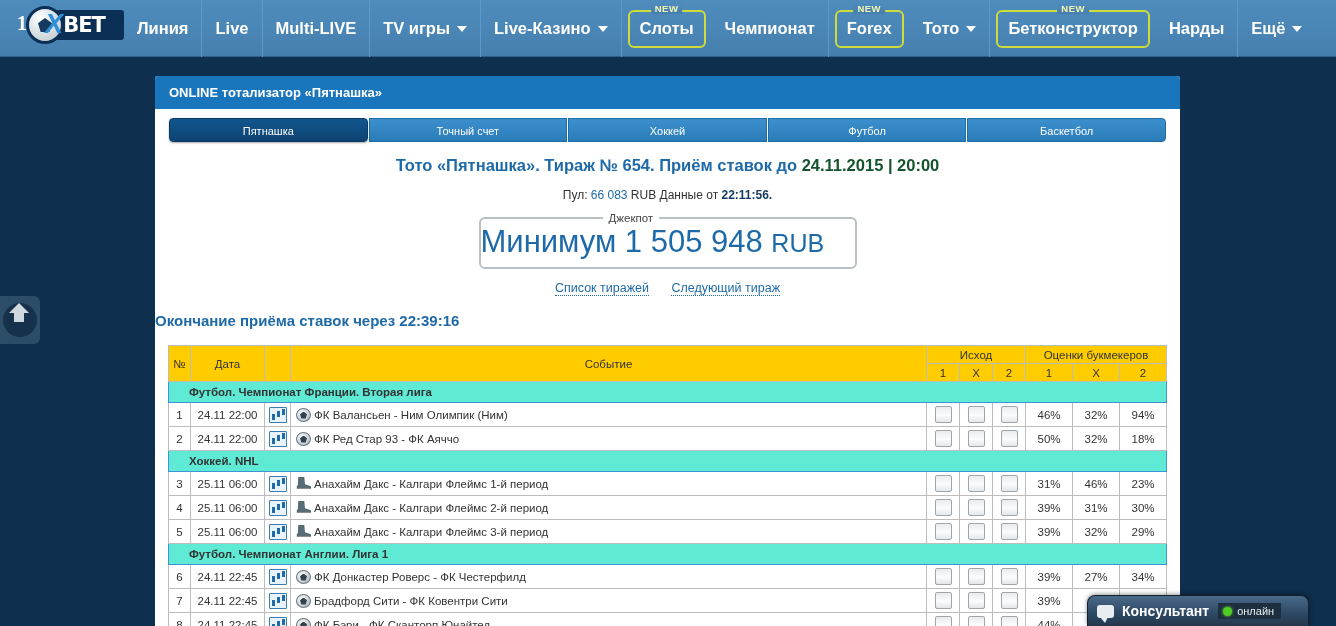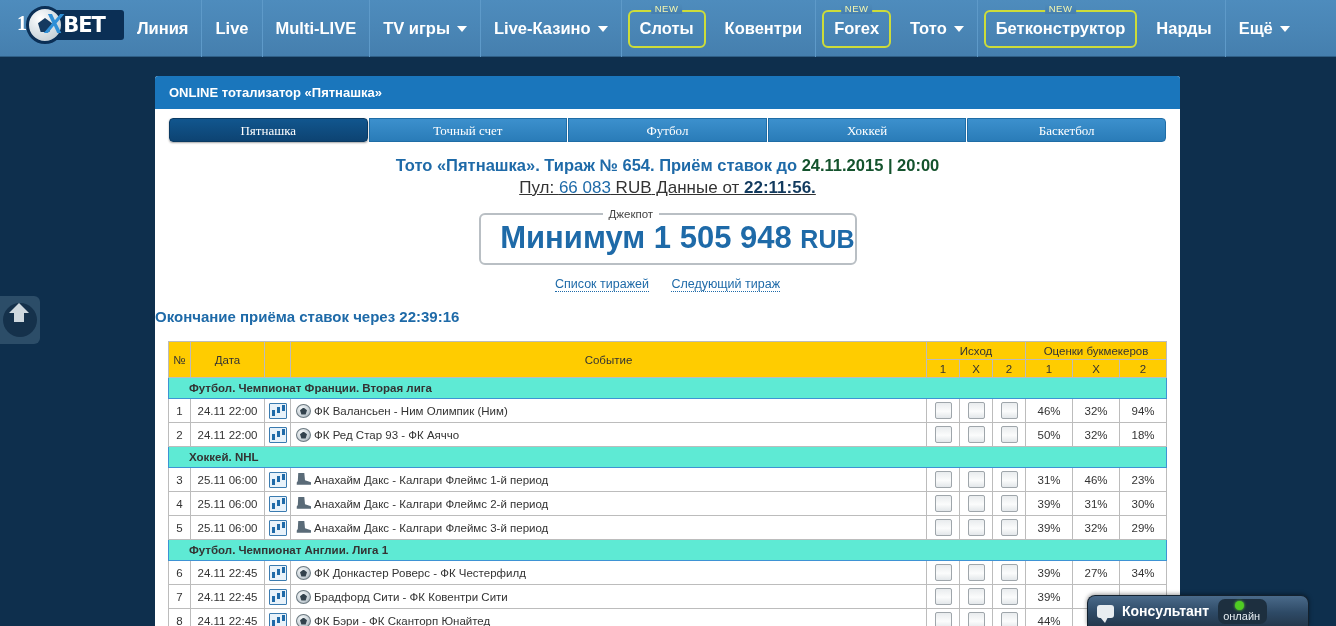--- a/index.html
+++ b/index.html
@@ -59,21 +59,21 @@
   }
   .nav-item:last-child { border-right:none; }
   .nav-item.boxed {
     border-right:none; margin:0 6px; padding:0 10px;
     height:38px; align-self:center; border:2px solid #cddc39;
     border-radius:6px; color:#ffffff;
   }
   .nav-item.boxed .newtag {
     position:absolute; top:-9px; left:50%; transform:translateX(-50%);
     background:linear-gradient(to bottom,#4e8cbd,#467fae);
-    color:#f4f7b0; font-size:9.5px; font-weight:normal; padding:0 4px;
+    color:#f4f7b0; font-size:9.5px; font-weight:bold; padding:0 4px;
     letter-spacing:0.5px;
   }
   .nav-item .caret {
     display:inline-block; margin-left:7px;
     border-left:5px solid transparent; border-right:5px solid transparent;
     border-top:6px solid #ffffff;
   }
 
   
   #scrolltop {
@@ -103,52 +103,51 @@
   #panel-title {
     height:33px; background:#1a76bc; color:#ffffff;
     font-size:13px; font-weight:bold; display:flex; align-items:center;
     padding-left:14px; border-radius:3px 3px 0 0;
   }
 
   
   #tabs { display:flex; padding:9px 14px 0 14px; gap:1px; }
   .tab {
     flex:1 1 0; height:24px; line-height:24px; text-align:center;
-    font-size:13px; color:#ffffff; cursor:pointer;
+    font-size:11px; color:#ffffff; cursor:pointer;
     background:linear-gradient(to bottom,#3c90cd,#2a7cb8);
     border:1px solid #1f6da6;
-    font-family:Liberation Serif, serif;
   }
   .tab:first-child { border-radius:4px 0 0 4px; }
   .tab:last-child  { border-radius:0 4px 4px 0; }
   .tab.active {
     background:linear-gradient(to bottom,#11568e,#0d4372);
     border-color:#0a3a63; border-radius:4px;
     box-shadow:0 1px 2px rgba(0,0,0,.35);
   }
 
   
   #drawhead { text-align:center; padding-top:14px; }
   #drawhead .l1 { font-size:16.5px; color:#1e6aa8; font-weight:bold; }
   #drawhead .l1 .dk { color:#14532d; }
-  #drawhead .l2 { font-size:17px; color:#333; margin-top:3px;text-decoration:underline; }
+  #drawhead .l2 { font-size:12px; color:#333; margin-top:13px; }
   #drawhead .l2 .lnk { color:#1e6aa8; }
   #drawhead .l2 b { color:#123a5e; }
 
   
   #jackpot-wrap { display:flex; justify-content:center; margin-top:10px; }
   fieldset#jackpot {
     width:378px; margin:0; padding:0 0 3px 0;
     border:2px solid #b9bfc4; border-radius:6px;
   }
   fieldset#jackpot legend {
     font-size:11.5px; color:#444; padding:0 6px; margin-left:122px;
   }
   #jackpot .amount {
-    text-align:right; font-size:31px; font-weight:bold; color:#1e6aa8;
+    text-align:left; font-size:31px; font-weight:normal; color:#1e6aa8;
     line-height:36px; padding-bottom:3px;
   }
   #jackpot .amount .cur { font-size:25px; }
 
   #links { text-align:center; margin-top:9px; }
   #links a {
     color:#1e6aa8; font-size:12.5px; text-decoration:none;
     border-bottom:1px dotted #1e6aa8; margin:0 9px; cursor:pointer;
   }
   #countdown {
@@ -223,22 +222,22 @@
     width:17px; height:13px; background:#e8edf1; border-radius:3px;
     position:relative; margin-right:8px;
   }
   #chat .bubble:after {
     content:""; position:absolute; left:3px; top:12px;
     border-left:5px solid transparent; border-right:3px solid transparent;
     border-top:6px solid #e8edf1;
   }
   #chat .ctext { color:#ffffff; font-size:14px; font-weight:bold; }
   #chat .badge {
-    margin-left:9px; background:#1d2f3f; border-radius:7px;
-    padding:2px 7px 2px 5px; display:flex; align-items:center;flex-direction:column;
+    margin-left:9px; background:#1d2f3f; border-radius:0;
+    padding:2px 7px 2px 5px; display:flex; align-items:center;
   }
   #chat .dot {
     width:9px; height:9px; border-radius:50%; background:#4fcc22;
     box-shadow:0 0 3px #6bea3a; margin-right:5px;
   }
   #chat .bt { color:#e6edf2; font-size:11px; }
 </style>
 </head>
 <body>
 
@@ -268,21 +267,21 @@
       </div>
       <div class="nav-item">
         <span>Live-Казино</span>
         <span class="caret"></span>
       </div>
       <div class="nav-item boxed">
         <span class="newtag">NEW</span>
         <span>Слоты</span>
       </div>
       <div class="nav-item">
-        <span>Ковентри</span>
+        <span>Чемпионат</span>
       </div>
       <div class="nav-item boxed">
         <span class="newtag">NEW</span>
         <span>Forex</span>
       </div>
       <div class="nav-item">
         <span>Тото</span>
         <span class="caret"></span>
       </div>
       <div class="nav-item boxed">
@@ -303,22 +302,22 @@
   <div class="circ"></div>
 </div>
 
 <div id="panel">
 
   <div id="panel-title">ONLINE тотализатор «Пятнашка»</div>
 
   <div id="tabs">
       <div class="tab active">Пятнашка</div>
       <div class="tab">Точный счет</div>
+      <div class="tab">Хоккей</div>
       <div class="tab">Футбол</div>
-      <div class="tab">Хоккей</div>
       <div class="tab">Баскетбол</div>
     </div>
 
   <div id="drawhead">
     <div class="l1">
       <span>Тото «Пятнашка». Тираж № 654. Приём ставок до </span><span class="dk">24.11.2015 | 20:00</span>
     </div>
     <div class="l2">
       <span>Пул: </span><span class="lnk">66 083</span><span> RUB</span><span> Данные от </span><b>22:11:56.</b>
     </div>

